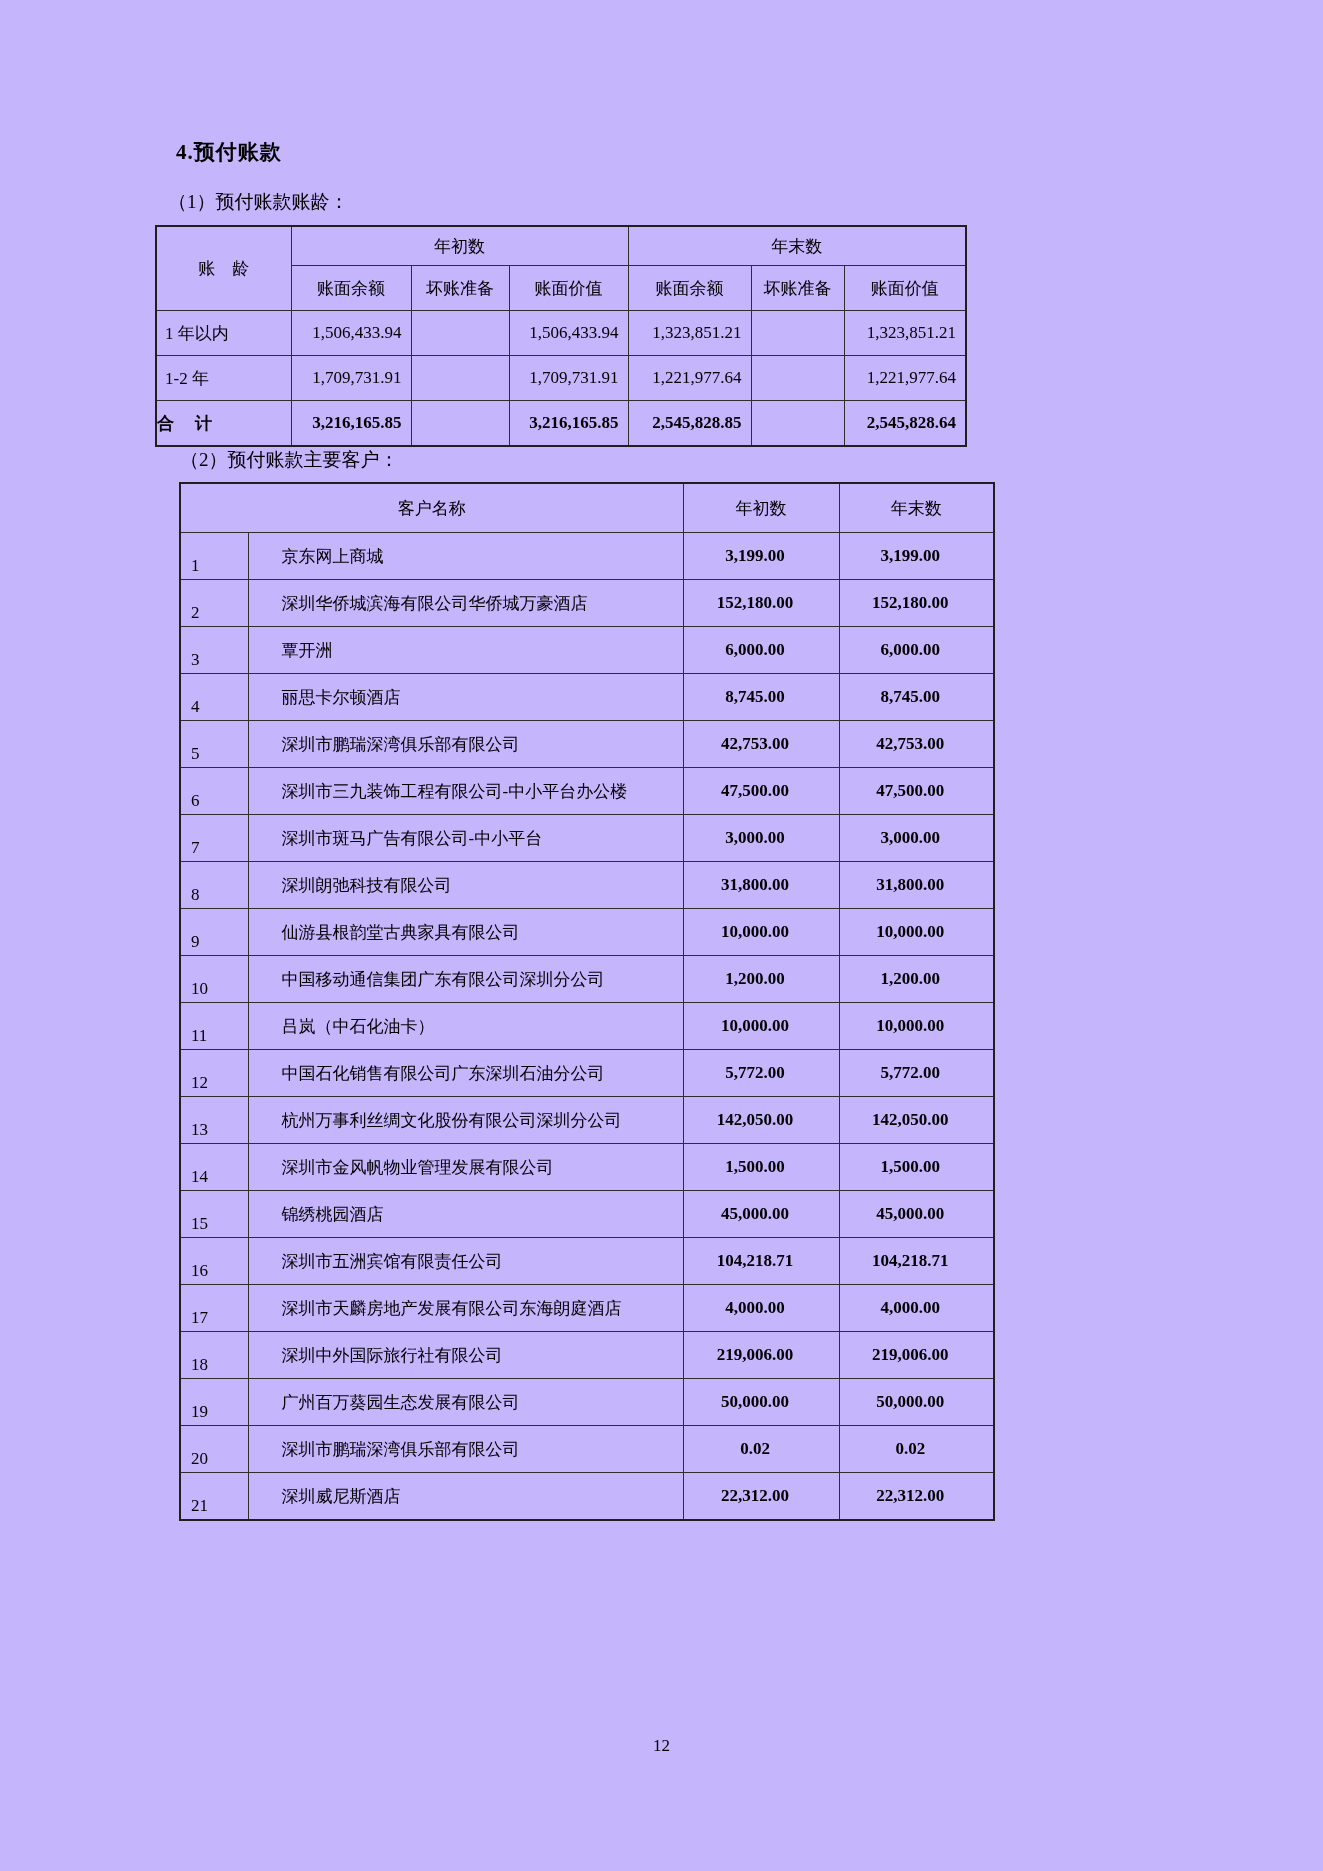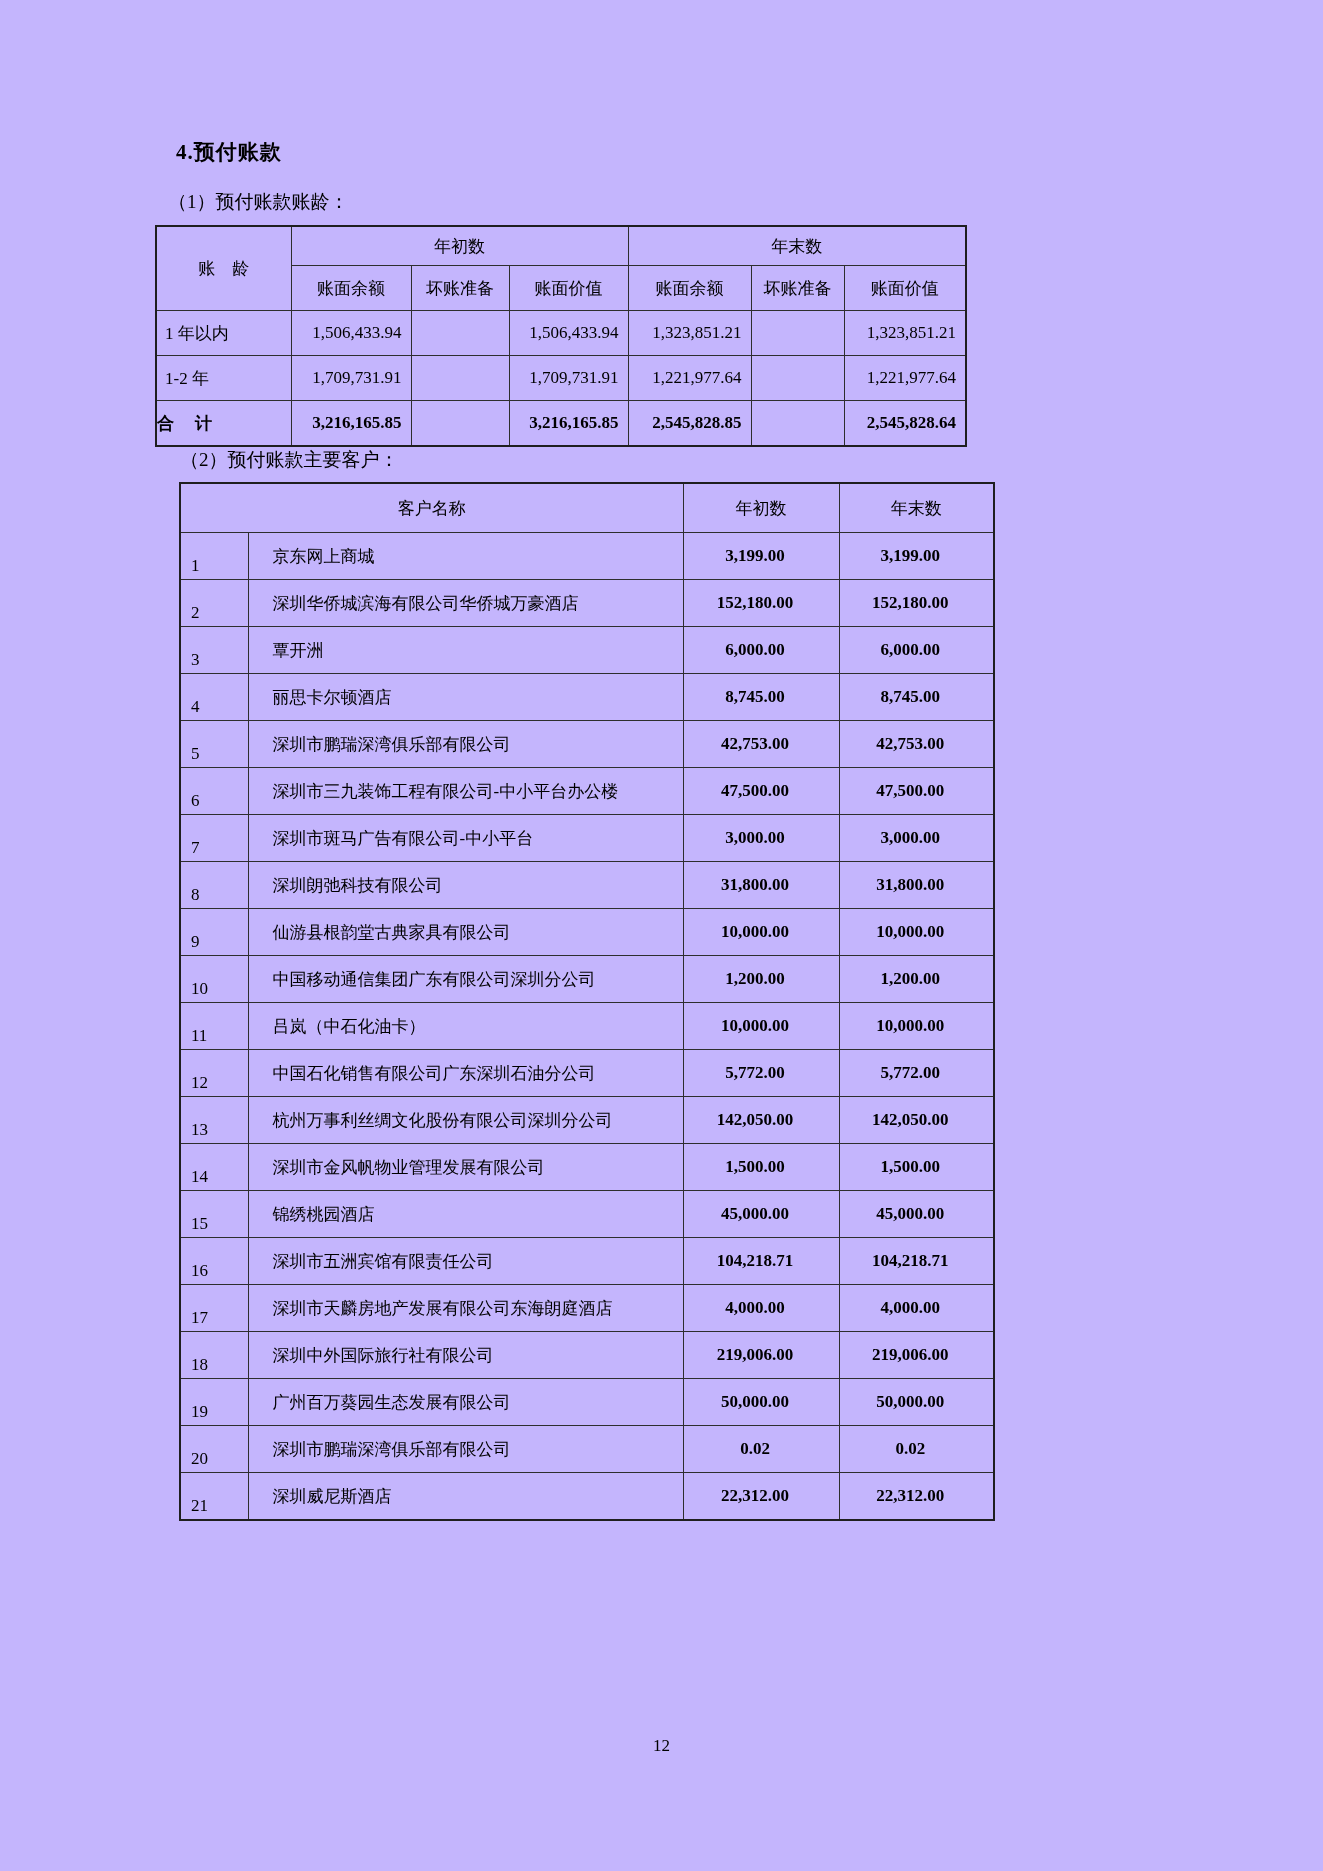--- a/index.html
+++ b/index.html
@@ -60,21 +60,21 @@
   table.aging thead tr:nth-child(1) th { height: 38px; text-align: center; }
   table.aging thead tr:nth-child(2) th { height: 44px; text-align: center; margin-left: 8px; }
   table.aging tbody td { height: 44px; }
   table.aging td.lbl { text-align: left; padding-left: 8px; margin-left: 23px; }
   table.aging td.num { text-align: right; padding-right: 9px; }
   table.aging tr.total-row td { font-weight: 700; }
   table.aging tr.total-row td.lbl { text-align: left; padding-left: 0; letter-spacing: 2px; }
   table.customers thead th { height: 48px; text-align: center; }
   table.customers tbody td { height: 43px; }
   table.customers td.idx { text-align: left; padding-left: 10px; vertical-align: bottom; padding-bottom: 3px; }
-  table.customers td.cname { text-align: left; padding-left: 24px; vertical-align: middle; }
+  table.customers td.cname { text-align: left; padding-left: 33px; vertical-align: middle; }
   table.customers td.amt { text-align: center; padding-right: 12px; vertical-align: middle; font-weight: bold; }
   .page-number {
     position: absolute;
     top: 1736px;
     left: 0;
     width: 100%;
     text-align: center;
     font-size: 17px;
   }
 </style>

